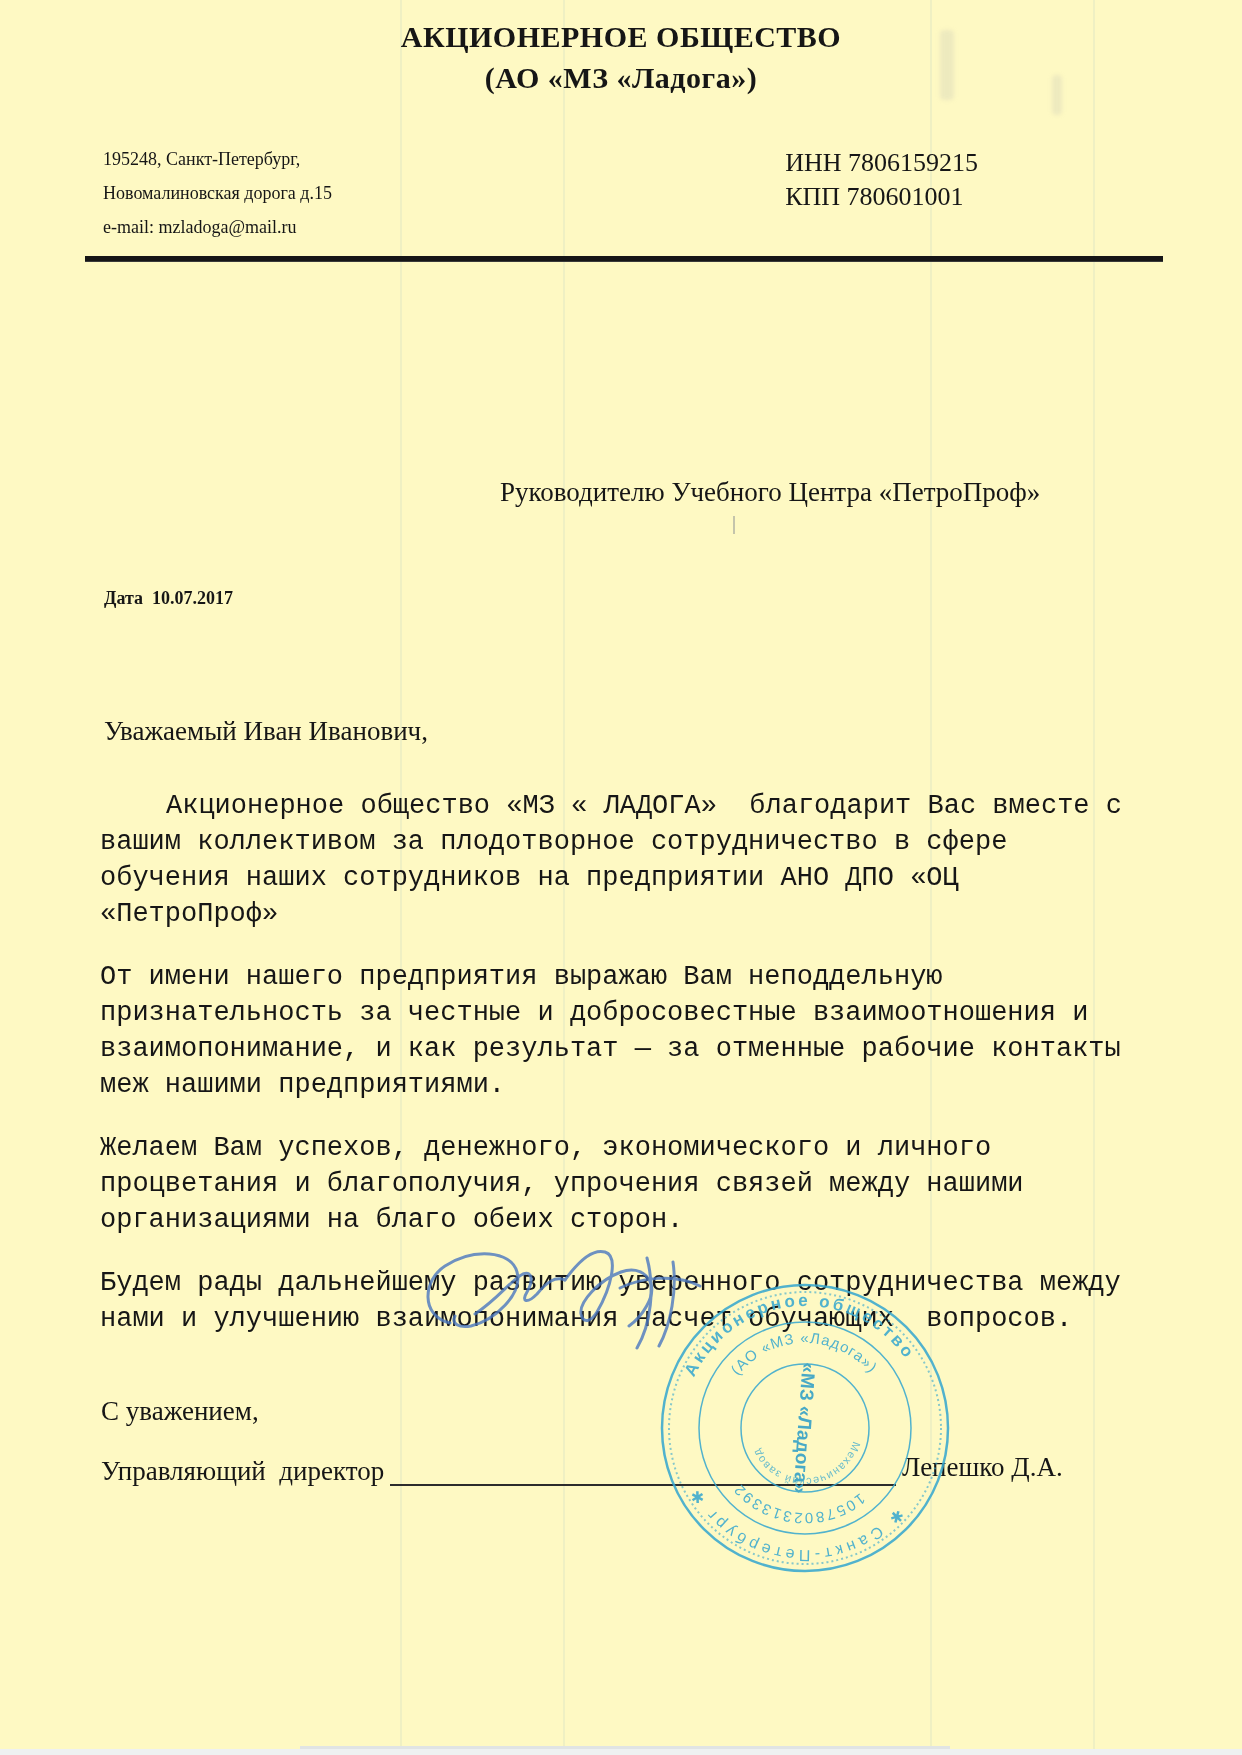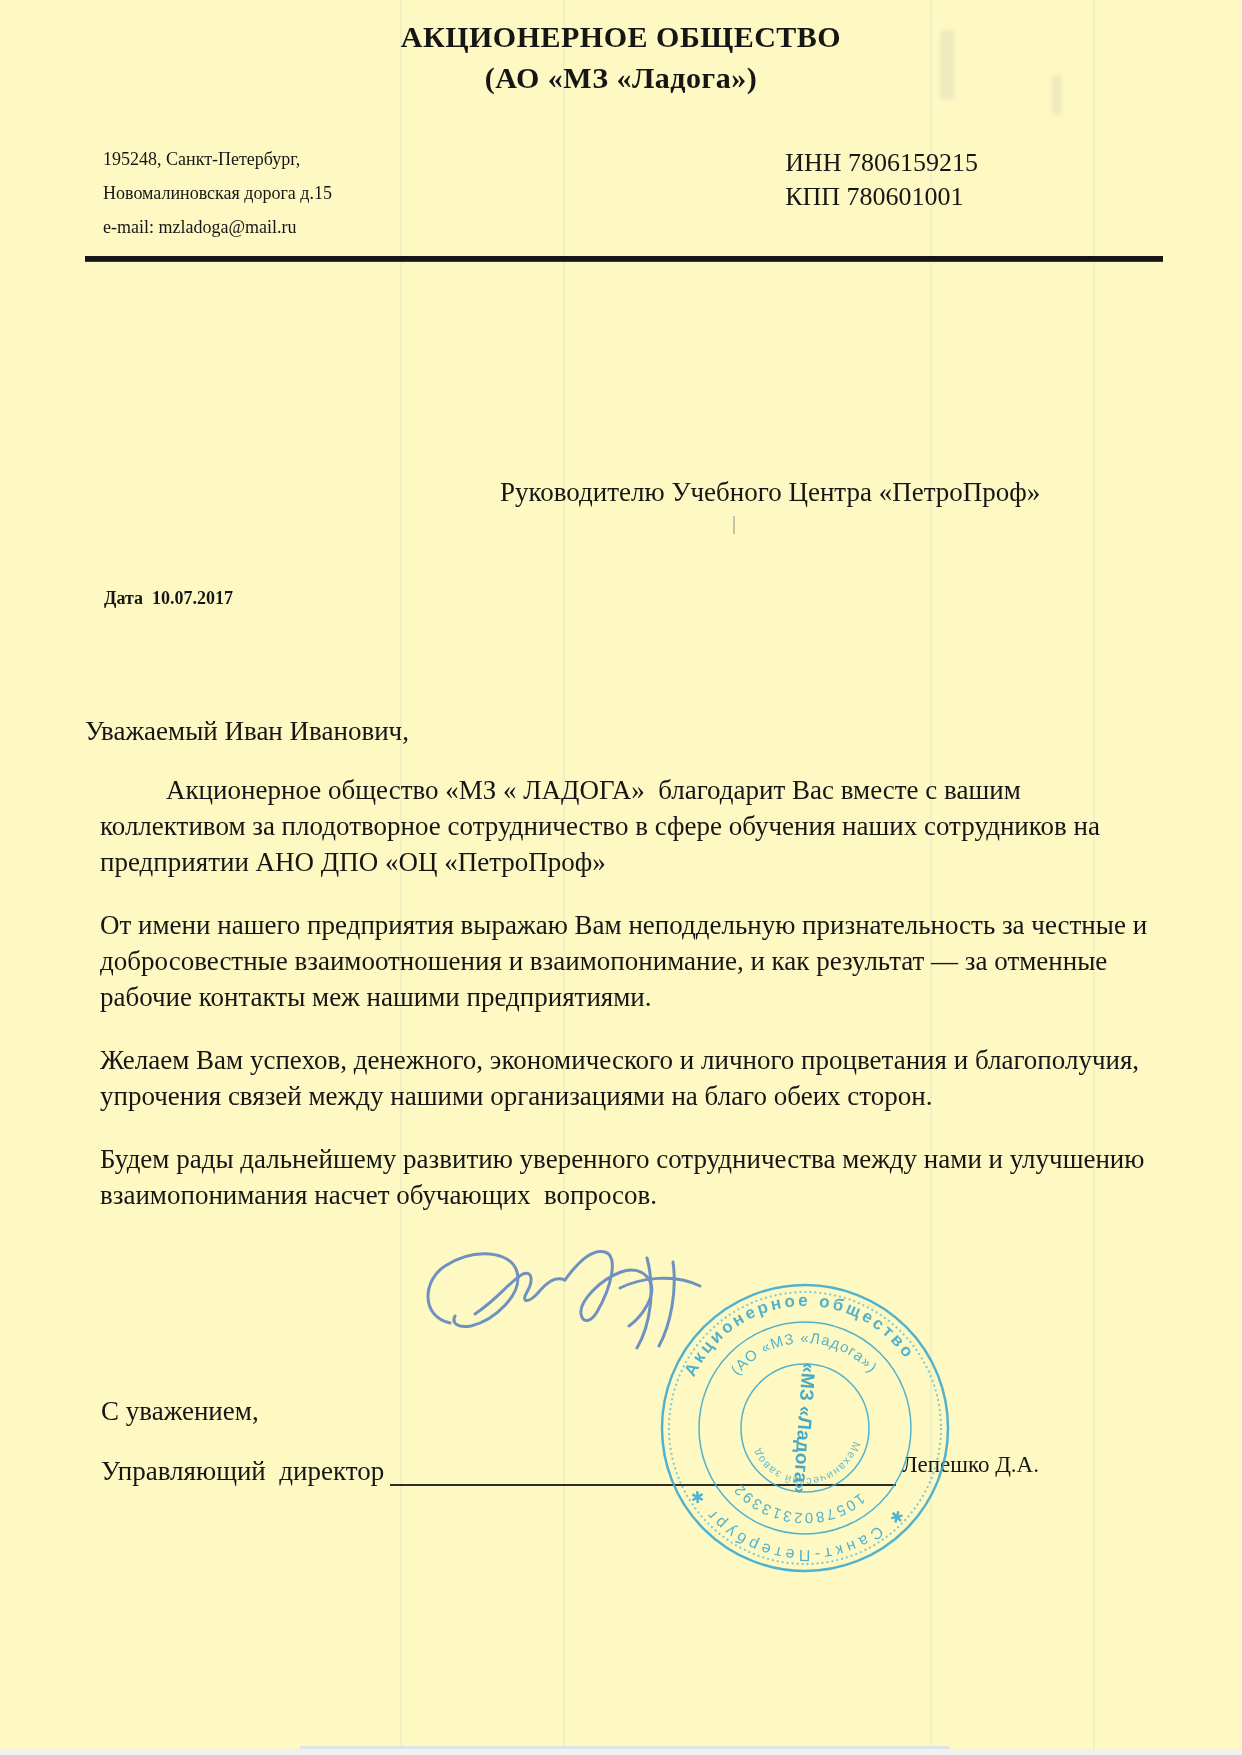--- a/index.html
+++ b/index.html
@@ -21,30 +21,30 @@
   .contacts-left  { position:absolute; top:142px; left:103px;  font-size:18px; line-height:34px; }
   .contacts-right { position:absolute; top:146px; right:264px; font-size:26px; line-height:34px; text-align:left; }
 
   .divider { position:absolute; top:256px; left:85px; width:1078px; height:5px; background:#161616;
              border-bottom:1px solid #3a3a3a; }
 
   .recipient { position:absolute; top:477px; left:500px; font-size:27px; }
   .artifact-tick { position:absolute; left:733px; top:516px; width:2px; height:18px; background:#8a8f93; opacity:.5; }
 
   .date-line  { position:absolute; top:588px; left:104px; font-size:18px; white-space:pre-wrap;font-weight:bold; }
-  .salutation { position:absolute; top:716px; left:85px; font-size:27px; }
+  .salutation { position:absolute; top:716px; left:104px; font-size:27px; }
 
   .bodytext { position:absolute; top:772px; left:100px; width:1048px; font-size:27px; line-height:36px; }
-  .bodytext p { margin:0 0 27px 0; white-space:pre-wrap; }
+  .bodytext p { margin:16px 0 27px 0; white-space:pre-wrap;font-family:Liberation Mono, monospace; }
   .bodytext p.indent { text-indent:66px; }
 
   .closing   { position:absolute; top:1396px; left:101px; font-size:27px; }
   .sig-title { position:absolute; top:1456px; left:101px; font-size:27px; white-space:pre-wrap; }
   .sig-line  { position:absolute; top:1484px; left:390px; width:506px; height:0; border-bottom:2px solid #2c2c2c; }
-  .sig-name  { position:absolute; top:1452px; left:902px; font-size:23px; }
+  .sig-name  { position:absolute; top:1452px; left:902px; font-size:27px; }
 
   .signature-svg { position:absolute; left:415px; top:1228px; }
   .stamp-svg { position:absolute; left:655px; top:1278px; opacity:.88; }
   .stamp-svg text { font-family:"Liberation Sans","DejaVu Sans",sans-serif; }
 </style>
 </head>
 <body>
 
 <div class="page">
 

